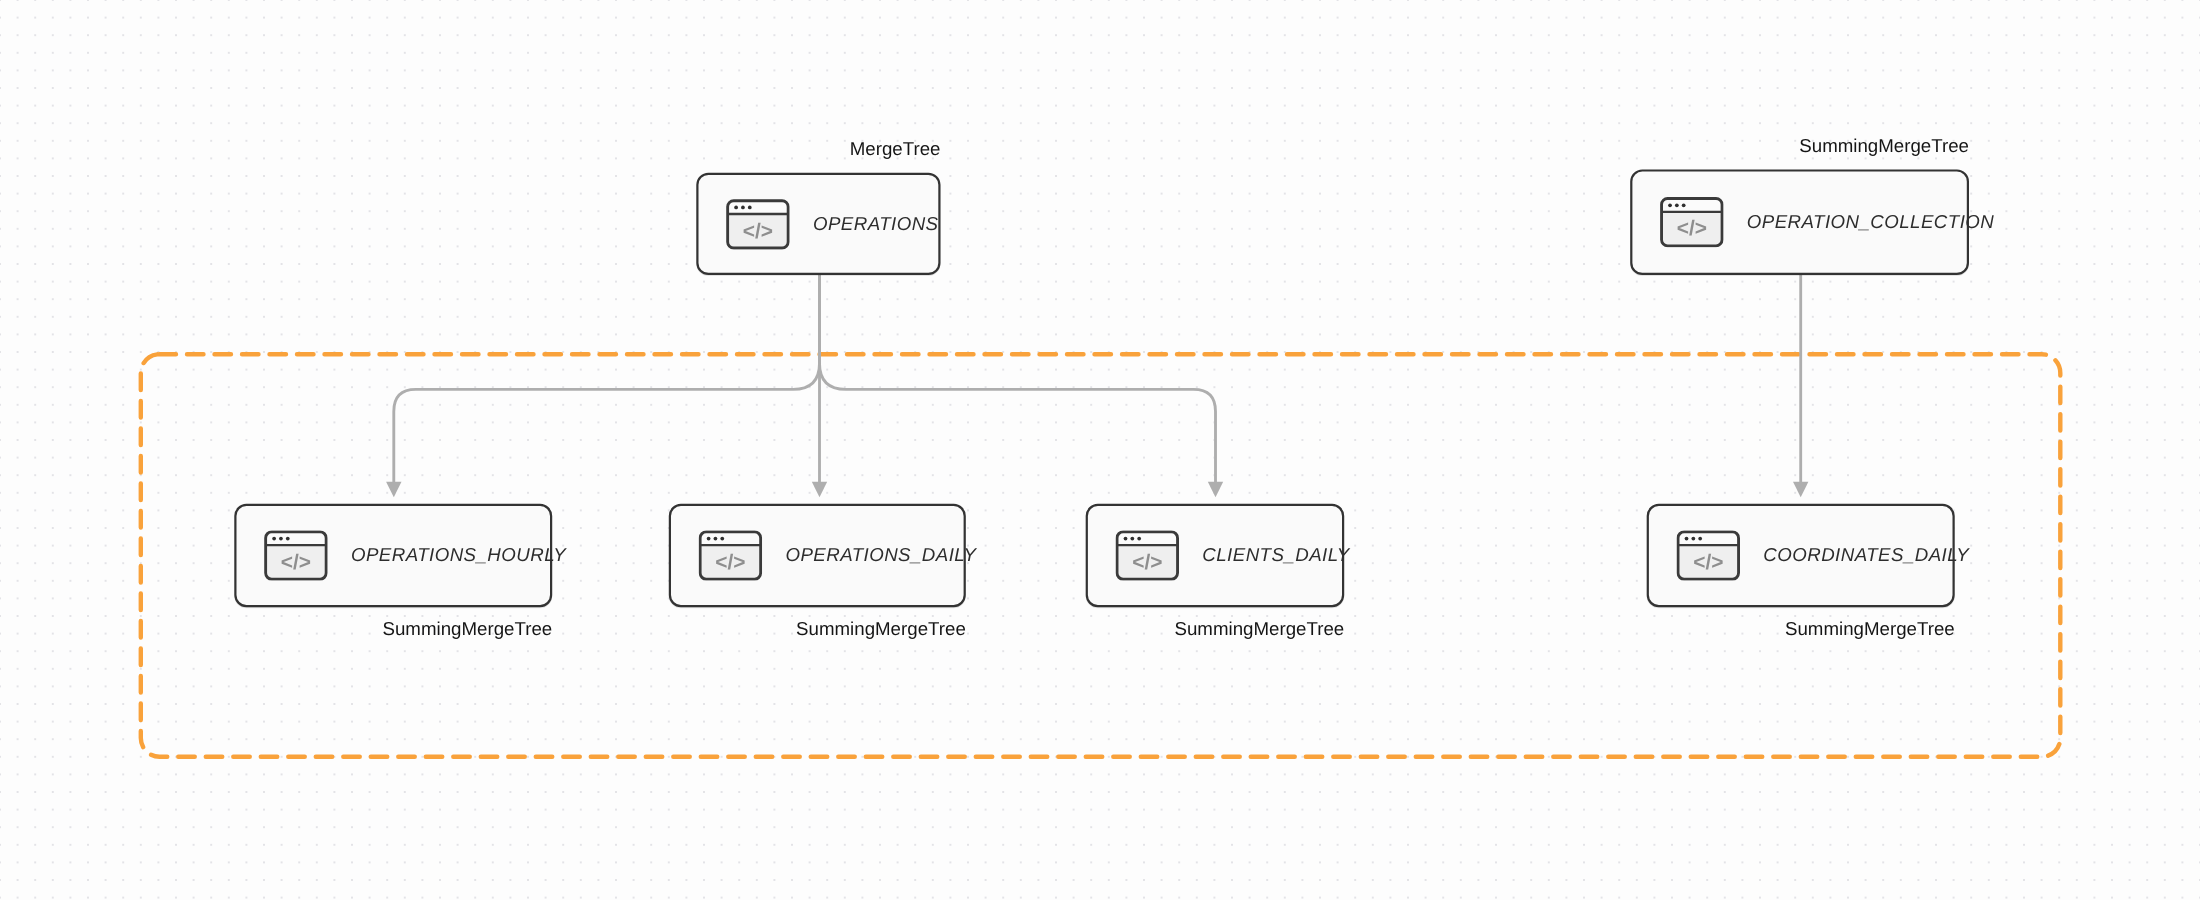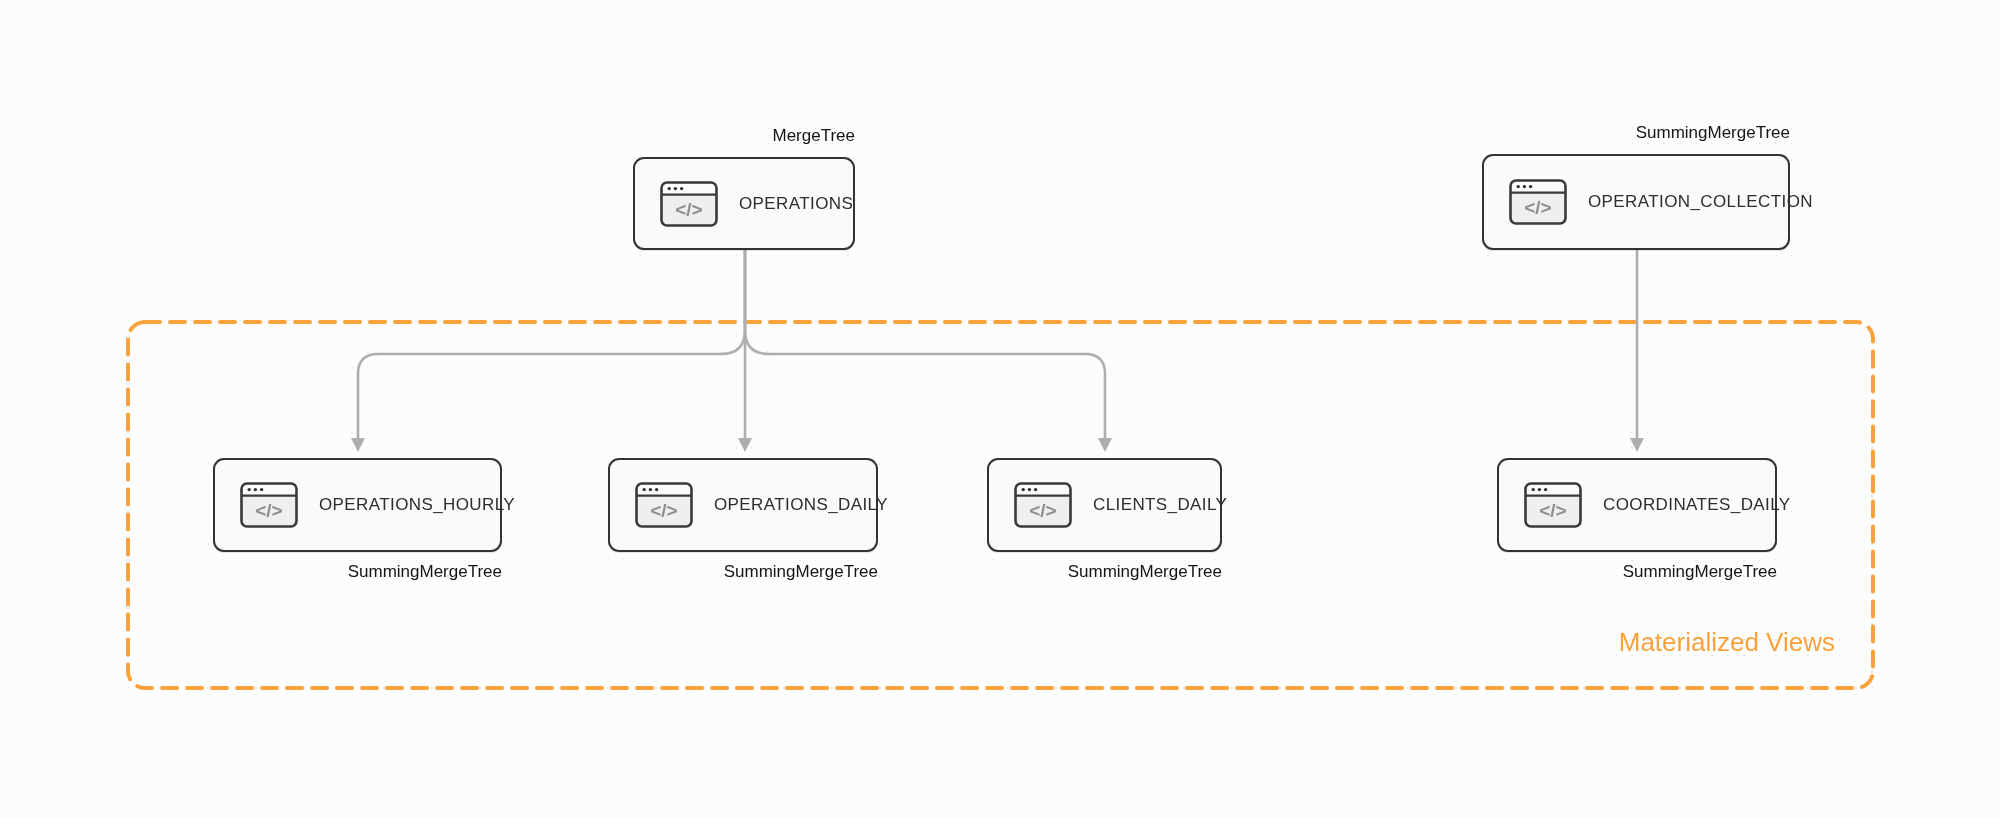--- a/index.html
+++ b/index.html
@@ -25,20 +25,21 @@
     position: relative; box-sizing: border-box;
     width: 100%; height: 100%;
     background: #FAFAFA;
     border: 2.6px solid #333333;
     border-radius: 11px;
     display: flex; align-items: center;
     padding-left: 25px; gap: 21px;
     box-shadow: 0 1px 0 rgba(0,0,0,0.10);
   }
   .node-title {
+    font-style: italic;
     font-size: 17px;
     letter-spacing: 0.4px;
     color: #2D2D2D;
     white-space: nowrap;
   }
   .engine-label {
     position: absolute; left: 0; width: 100%;
     text-align: right; font-size: 17px; color: #151515;
     white-space: nowrap;
   }
@@ -185,15 +186,14 @@
         <circle cx="9.2" cy="7.6" r="1.7" fill="#2F2F2F"></circle>
         <circle cx="15.4" cy="7.6" r="1.7" fill="#2F2F2F"></circle>
         <circle cx="21.6" cy="7.6" r="1.7" fill="#2F2F2F"></circle>
         <text x="29" y="35" text-anchor="middle" font-size="19" font-weight="600" fill="#8E8E8E">&lt;/&gt;</text>
       </svg>
       <span class="node-title">COORDINATES_DAILY</span>
     </div>
     <div class="engine-label below">SummingMergeTree</div>
   </div>
 
-  <div class="group-label">Materialized Views</div>
 
 </div>
 
 </body></html>

